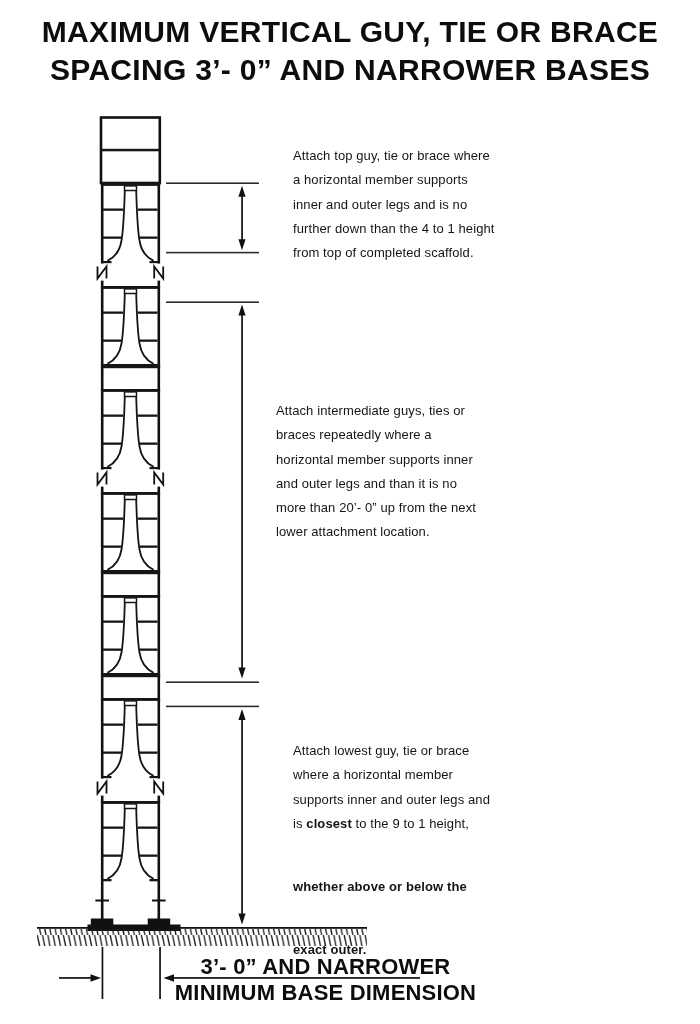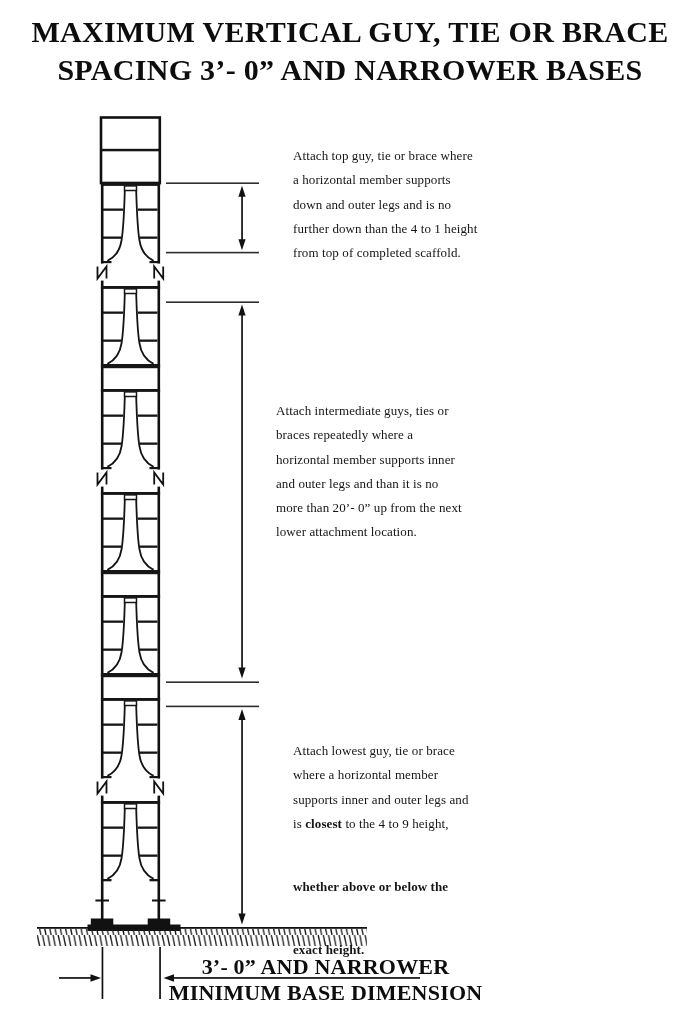--- a/index.html
+++ b/index.html
@@ -1,21 +1,21 @@
 <!DOCTYPE html>
 <html><head>
 <meta charset="utf-8">
 <style>
   html,body{margin:0;padding:0;background:#888;}
   #canvas{
     position:relative;width:700px;height:1024px;background:#ffffff;
     font-family:"Liberation Sans","DejaVu Sans",sans-serif;color:#111;
     overflow:hidden;margin:0 auto;
   }
-  .abs{position:absolute;font-family:Liberation Serif, serif;}
+  .abs{position:absolute;}
   #title{
     left:0;top:13px;width:700px;text-align:center;
     font-size:30px;font-weight:bold;line-height:38px;letter-spacing:.3px;
     color:#0d0d0d;
   }
   .note{
     font-size:13px;line-height:24.3px;color:#151515;letter-spacing:.1px;
   }
   .note .b{font-weight:bold;margin-top:39px;}
   #note-top{left:293px;top:144px;width:345px;}
@@ -160,39 +160,39 @@
     </g>
     <g class="ink">
       <polygon points="163.5,978 174,974.2 174,981.8"></polygon>
       <rect x="174" y="977.1" width="246" height="1.7"></rect>
     </g>
   </svg>
 
   <div id="note-top" class="abs note">
     <div>Attach top guy, tie or brace where</div>
     <div>a horizontal member supports</div>
-    <div>down and outer legs and is no</div>
+    <div>inner and outer legs and is no</div>
     <div>further down than the 4 to 1 height</div>
     <div>from top of completed scaffold.</div>
   </div>
 
   <div id="note-mid" class="abs note">
     <div>Attach intermediate guys, ties or</div>
     <div>braces repeatedly where a</div>
     <div>horizontal member supports inner</div>
     <div>and outer legs and than it is no</div>
     <div>more than 20’- 0” up from the next</div>
     <div>lower attachment location.</div>
   </div>
 
   <div id="note-low" class="abs note">
     <div>Attach lowest guy, tie or brace</div>
     <div>where a horizontal member</div>
     <div>supports inner and outer legs and</div>
-    <div><span>is </span><span class="b">closest</span><span> to the 4 to 9 height,</span></div>
+    <div><span>is </span><span class="b">closest</span><span> to the 9 to 1 height,</span></div>
     <div class="b">whether above or below the</div>
-    <div class="b">exact height.</div>
+    <div class="b">exact outer.</div>
   </div>
 
   <div id="footer-dim" class="abs footer-label">3’- 0” AND NARROWER</div>
   <div id="footer-base" class="abs footer-label">MINIMUM BASE DIMENSION</div>
 
 </div>
 
 </body></html>

